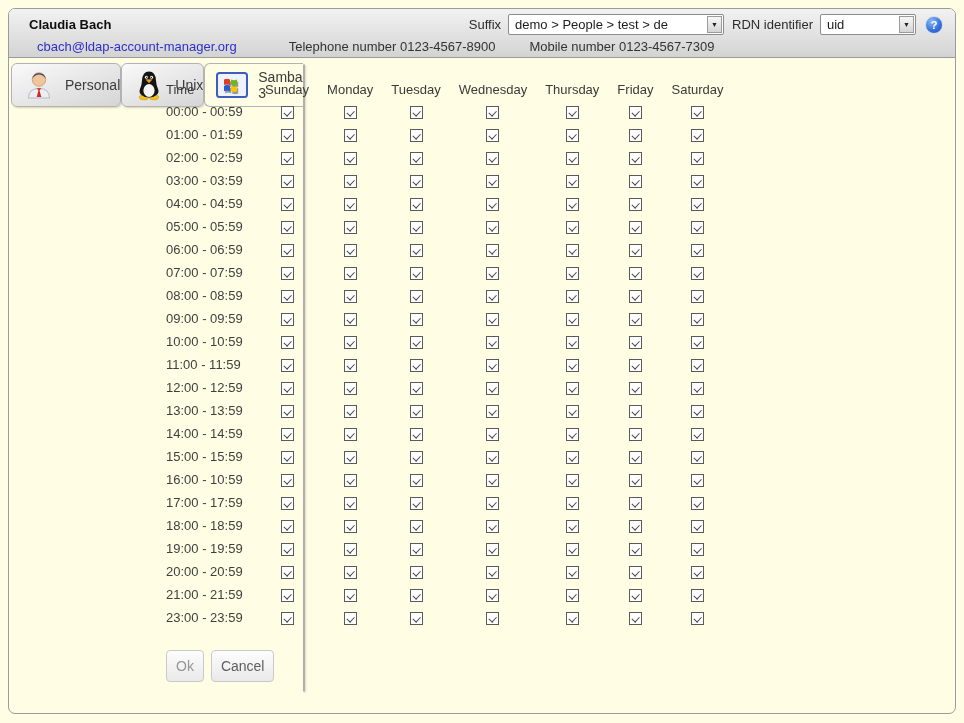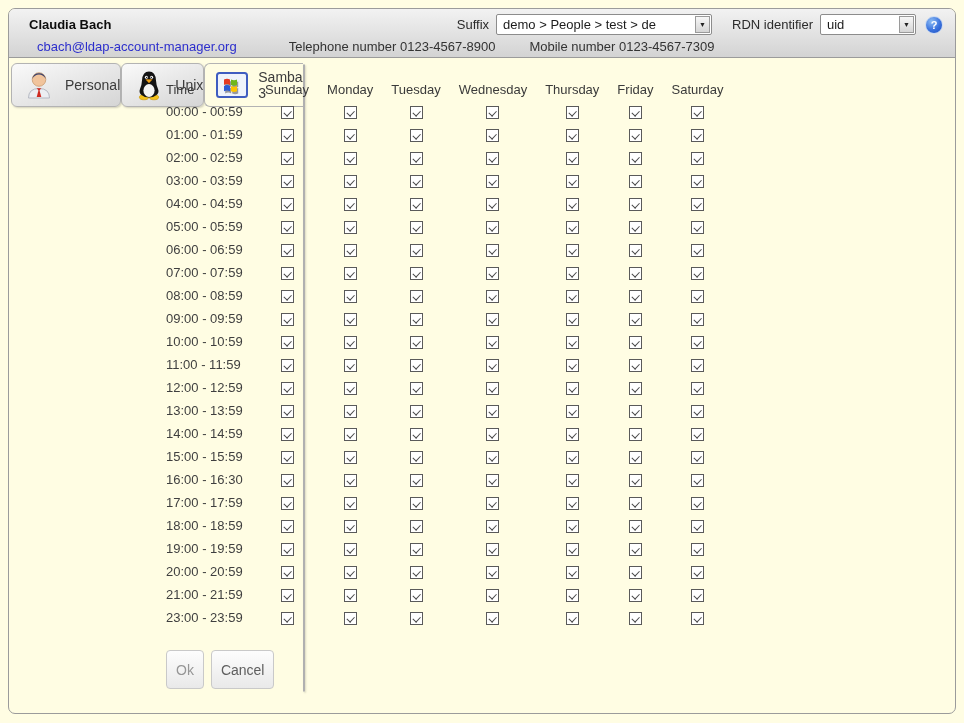--- a/index.html
+++ b/index.html
@@ -17,21 +17,21 @@
   }
   
   .header {
     height:49px; background:linear-gradient(#f2f2f2,#d3d3d3);
     border-bottom:1px solid #9b9b9b; padding:5px 12px 4px 20px;
   }
   .h-row1 { display:flex; align-items:center; height:21px; }
   .user-name { font-weight:bold; font-size:13px; color:#0d0d0d; }
   .h-spacer { flex:1; }
   .h-label { color:#2b2b2b; margin-right:7px; white-space:nowrap; }
-  .h-label.rdn { margin-left:20px;text-align:right; }
+  .h-label.rdn { margin-left:8px;text-align:right; }
   .selectbox {
     display:flex; align-items:center; height:21px; background:#fff;
     border:1px solid #8c8c8c; border-radius:2px; padding-left:6px;
     overflow:hidden; white-space:nowrap; cursor:default;
   }
   .selectbox .sel-text { flex:1; overflow:hidden; white-space:nowrap; color:#1c1c1c; }
   .selectbox .sel-arrow {
     width:15px; height:17px; margin:0 1px 0 2px; flex:none;
     background:linear-gradient(#f7f7f7,#d5d5d5); border:1px solid #9a9a9a;
     display:flex; align-items:center; justify-content:center;
@@ -93,21 +93,21 @@
     border:1px solid #5a5a5a; background:#fff; position:relative;
     vertical-align:middle; cursor:pointer; margin:0;
   }
   input[type=checkbox]:checked::after {
     content:""; position:absolute; left:2px; top:2.5px; width:6px; height:3.5px;
     border-left:1.6px solid #474747; border-bottom:1.6px solid #474747;
     transform:rotate(-47deg);
   }
   .btn-row { margin-top:21px; display:flex; gap:7px; }
   .btn {
-    height:39px; padding:0 9px; border:1px solid #c9c9c9; border-radius:4px;
+    height:32px; padding:0 9px; border:1px solid #c9c9c9; border-radius:4px;
     background:linear-gradient(#fdfdfd,#e9e9e9); font-size:14px; cursor:pointer;
     font-family:"Liberation Sans","DejaVu Sans",sans-serif;
   }
   .btn.ok { color:#969696; }
   .btn.cancel { color:#5e5e5e; }
 </style>
 </head>
 <body>
 
 <div class="frame">
@@ -362,21 +362,21 @@
               <td class="time-cell">15:00 - 15:59</td>
               <td><input type="checkbox" checked="" style=""></td>
               <td><input type="checkbox" checked="" style=""></td>
               <td><input type="checkbox" checked="" style=""></td>
               <td><input type="checkbox" checked="" style=""></td>
               <td><input type="checkbox" checked="" style=""></td>
               <td><input type="checkbox" checked="" style=""></td>
               <td><input type="checkbox" checked="" style=""></td>
             </tr>
             <tr>
-              <td class="time-cell">16:00 - 16:30</td>
+              <td class="time-cell">16:00 - 10:59</td>
               <td><input type="checkbox" checked="" style=""></td>
               <td><input type="checkbox" checked="" style=""></td>
               <td><input type="checkbox" checked="" style=""></td>
               <td><input type="checkbox" checked="" style=""></td>
               <td><input type="checkbox" checked="" style=""></td>
               <td><input type="checkbox" checked="" style=""></td>
               <td><input type="checkbox" checked="" style=""></td>
             </tr>
             <tr>
               <td class="time-cell">17:00 - 17:59</td>

